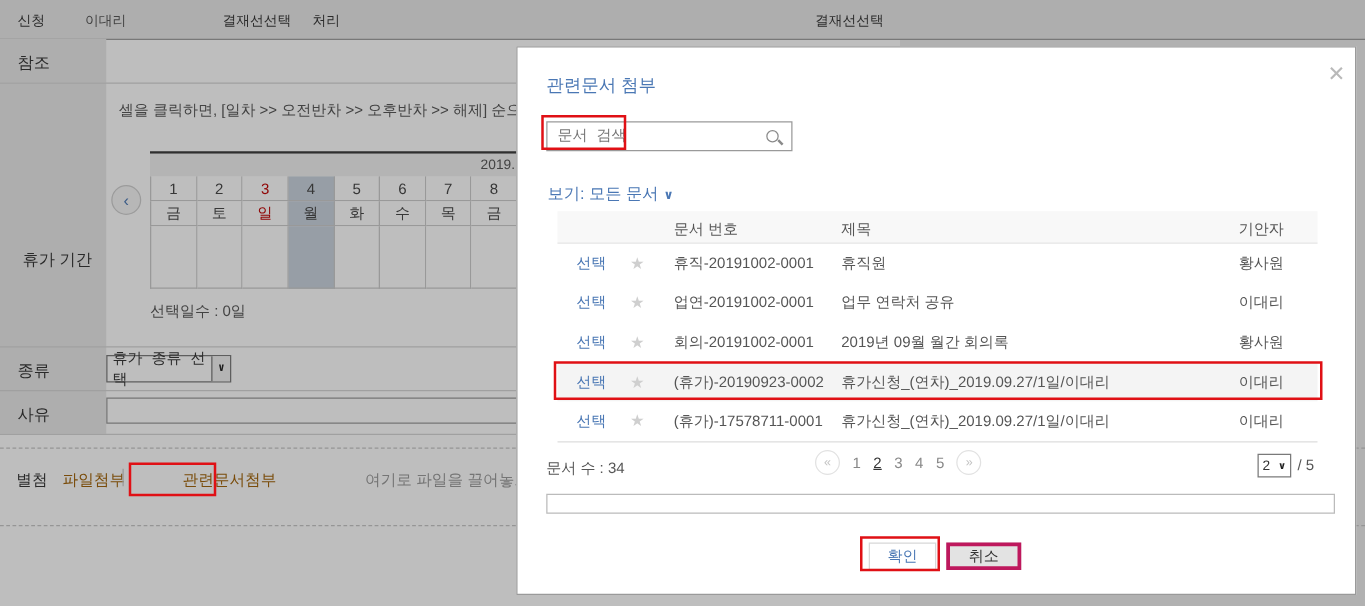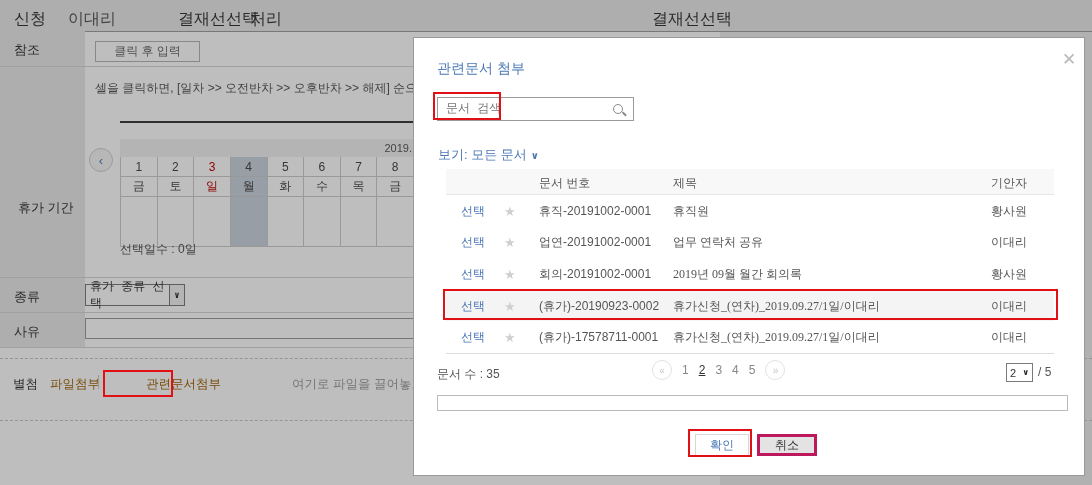--- a/index.html
+++ b/index.html
@@ -3,31 +3,31 @@
 <meta charset="utf-8">
 <style>
   html,body{margin:0;padding:0;background:#888;}
   #stage{position:relative;width:1092px;height:485px;overflow:hidden;background:#fff;
          font-family:"Liberation Sans","DejaVu Sans",sans-serif;color:#333;}
   .abs{position:absolute;}
   
   #bg{position:absolute;inset:0;z-index:1;background:#fff;}
   .right-panel{left:720px;top:31px;width:372px;height:454px;background:#ededed;}
   .top-row{left:0;top:0;width:1092px;height:31px;background:#e9e9e9;border-bottom:1px solid #9e9e9e;}
-  .top-row .cell{position:absolute;top:9px;font-size:16px;color:#333;text-align:center;}
+  .top-row .cell{position:absolute;top:9px;font-size:11px;color:#333;text-align:center;}
   .label-col{background:#e9e9e9;width:85px;left:0;}
   .hline{left:0;width:720px;height:0;border-top:1px solid #d6d6d6;}
   .dashed{left:0;width:1092px;height:0;border-top:1px dashed #c6c6c6;}
   .form-label{font-size:13px;color:#333;}
   .blue{color:#a16207;}
   .btn-plain{background:#fff;border:1px solid #b4b4b4;font-size:12px;color:#666;
              display:flex;align-items:center;justify-content:center;}
   
   .cal{left:120px;top:121px;width:294px;border-top:2px solid #3a3a3a;}
-  .cal-head{height:18px;background:#f2f2f2;position:relative;font-size:11px;color:#555;margin-top:16px;}
+  .cal-head{height:18px;background:#f2f2f2;position:relative;font-size:11px;color:#555;}
   .cal-row{display:flex;}
   .cal-cell{width:35.75px;border-right:1px solid #ccc;border-bottom:1px solid #ccc;
             display:flex;align-items:center;justify-content:center;font-size:12px;color:#444;background:#fff;}
   .cal-cell.first{border-left:1px solid #ccc;}
   .cal-cell.h20{height:19px;} .cal-cell.h50{height:49px;}
   .cal-cell.sun{color:#c00000;}
   .cal-cell.hl{background:#c9d3de;}
   .circle-btn{width:22px;height:22px;border-radius:50%;background:#f6f6f6;border:1px solid #cfcfcf;
               display:flex;align-items:center;justify-content:center;color:#4a77b4;font-size:13px;}
   .sel-box{display:flex;align-items:stretch;background:#fff;border:1px solid #7a7a7a;height:20px;font-family:Liberation Mono, monospace;}
@@ -54,21 +54,21 @@
   
   .tbl{left:32px;top:131px;width:608px;}
   .thead{height:25px;background:#f8f8f8;border-bottom:1px solid #e6e6e6;position:relative;
          font-size:12px;color:#555;}
   .trow{height:31.6px;position:relative;font-size:12px;color:#555;}
   .trow.hl-row{background:#f4f4f4;}
   .tbl-sep{border-top:1px solid #ddd;}
   .c-sel{position:absolute;left:15px;top:50%;transform:translateY(-50%);color:#4a77b4;}
   .c-star{position:absolute;left:58px;top:50%;transform:translateY(-50%);color:#cfcfcf;font-size:13px;}
   .c-no{position:absolute;left:93px;top:50%;transform:translateY(-50%);}
-  .c-title{position:absolute;left:227px;top:50%;transform:translateY(-50%);font-family:Liberation Serif, serif;}
+  .c-title{position:absolute;left:227px;top:50%;transform:translateY(-50%);}
   .c-drafter{position:absolute;left:545px;top:50%;transform:translateY(-50%);}
   .th{position:absolute;top:6px;}
   
   .doc-count{left:23px;top:328px;font-size:12px;color:#555;}
   .pager{left:238px;top:322px;display:flex;align-items:center;gap:10px;}
   .pg-circle{width:18px;height:18px;border-radius:50%;border:1px solid #e2e2e2;color:#c4c4c4;
              font-size:10px;display:flex;align-items:center;justify-content:center;}
   .pg-num{font-size:12px;color:#888;}
   .pg-num.cur{color:#333;text-decoration:underline;}
   .page-sel{left:592px;top:325px;height:17px;border:1px solid #7a7a7a;display:flex;align-items:stretch;}
@@ -98,21 +98,20 @@
       <span class="cell" style="left:250px;">처리</span>
       <span class="cell blue" style="left:652px;">결재선선택</span>
     </div>
 
     <div class="abs label-col" style="top:31px;height:35px;"></div>
     <div class="abs label-col" style="top:66px;height:211px;"></div>
     <div class="abs label-col" style="top:277px;height:35px;"></div>
     <div class="abs label-col" style="top:312px;height:35px;"></div>
 
     <span class="abs form-label" style="left:14px;top:41px;">참조</span>
-    <button class="abs btn-plain" style="left:95px;top:41px;width:105px;height:21px;">클릭 후 입력</button>
 
     <div class="abs hline" style="top:66px;"></div>
 
     <span class="abs form-label" style="left:18px;top:199px;">휴가 기간</span>
     <span class="abs" style="left:95px;top:80px;font-size:12px;color:#555;white-space:nowrap;">셀을 클릭하면, [일차 &gt;&gt; 오전반차 &gt;&gt; 오후반차 &gt;&gt; 해제] 순으로 비</span>
 
     <div class="abs circle-btn" style="left:89px;top:148px;">
       <span>‹</span>
     </div>
 
@@ -231,21 +230,21 @@
       <div class="trow">
         <span class="c-sel">선택</span>
         <span class="c-star">★</span>
         <span class="c-no">(휴가)-17578711-0001</span>
         <span class="c-title">휴가신청_(연차)_2019.09.27/1일/이대리</span>
         <span class="c-drafter">이대리</span>
       </div>
       <div class="tbl-sep"></div>
     </div>
 
-    <span class="abs doc-count">문서 수 : 35</span>
+    <span class="abs doc-count">문서 수 : 34</span>
 
     <div class="abs pager">
       <span class="pg-circle">
           <span>«</span>
         </span>
       <span class="pg-num">1</span>
       <span class="pg-num cur">2</span>
       <span class="pg-num">3</span>
       <span class="pg-num">4</span>
       <span class="pg-num">5</span>

